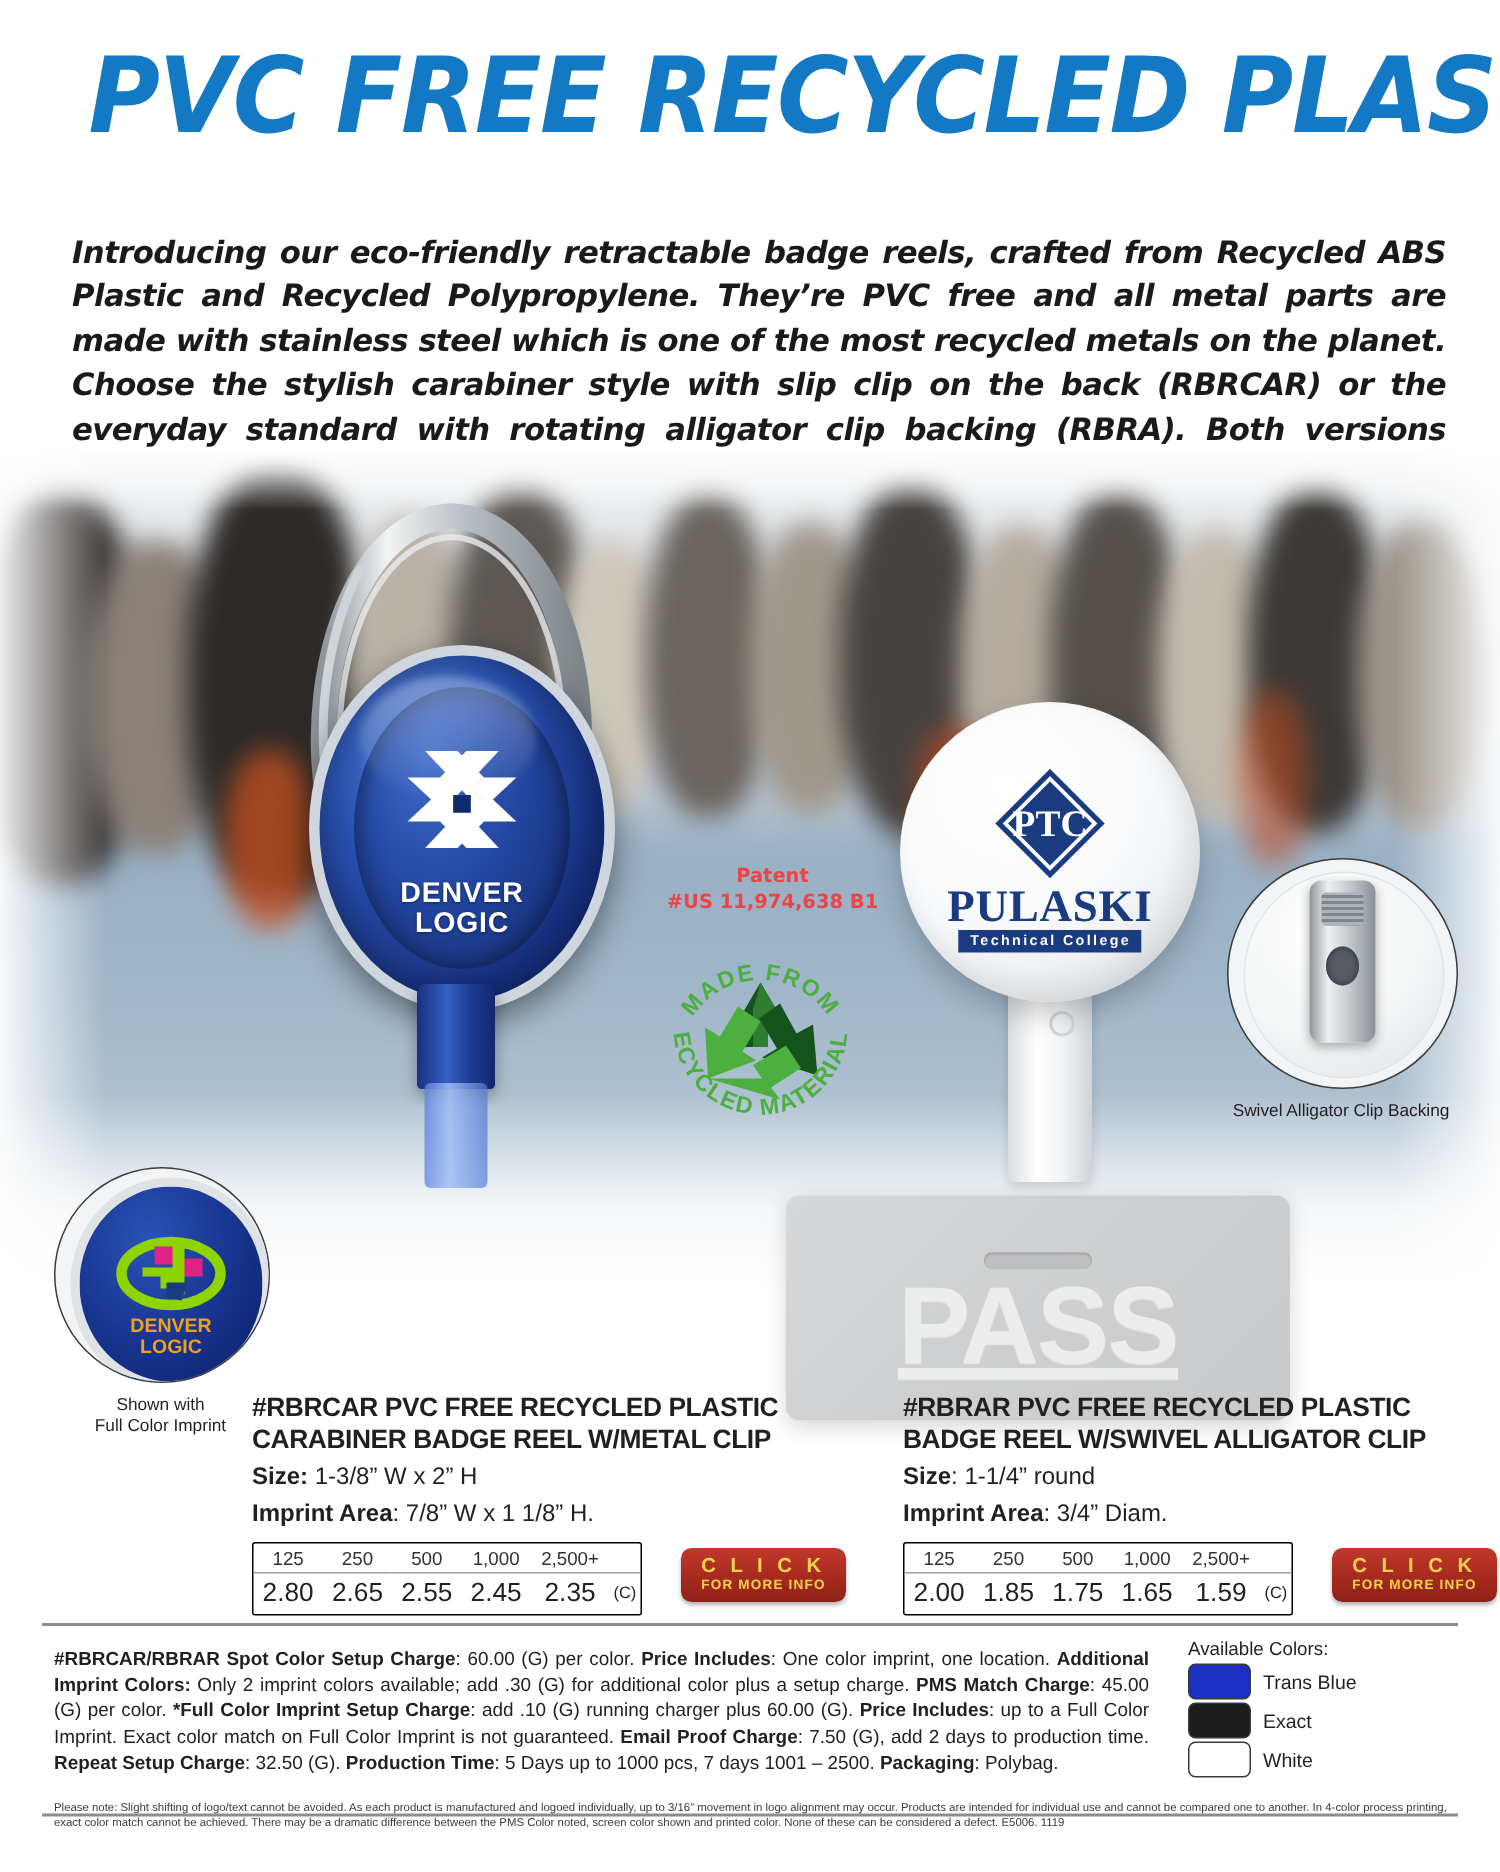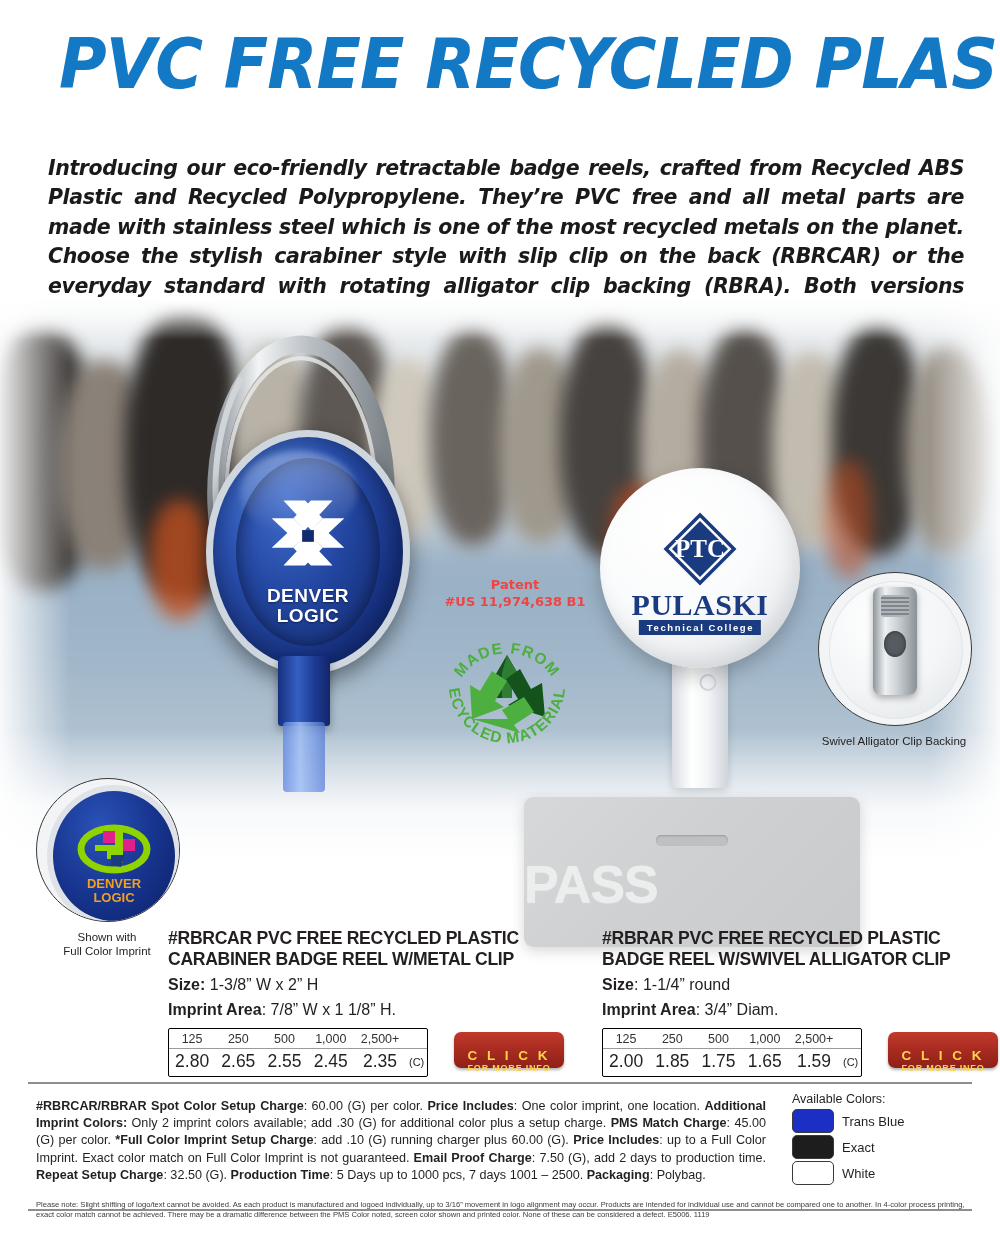--- a/index.html
+++ b/index.html
@@ -172,24 +172,25 @@
     background:linear-gradient(135deg,#d7d8d9 0%,#cfd0d1 45%,#c9cacb 100%);
     border-radius:9px;
     box-shadow:0 4px 14px rgba(0,0,0,.16);
   }
   .pass-slot{
     position:absolute;left:50%;top:38px;transform:translateX(-50%);
     width:72px;height:11px;border-radius:5px;
     background:#bfc0c1;box-shadow:inset 0 1px 2px rgba(0,0,0,.2);
   }
   .pass-text{
-    position:absolute;left:0;top:52px;width:100%;
-    font-size:52px;font-weight:bold;line-height:70px;
+    position:absolute;left:0;top:52px;width:100%;text-align:center;
+    font-size:72px;font-weight:bold;line-height:70px;
     color:#eceded;letter-spacing:-1px;
     text-shadow:0 1px 1px rgba(255,255,255,.6);
+    text-decoration:underline;
   }
 
   
   .inset{position:absolute;}
   .inset .circ{
     width:152px;height:152px;border-radius:50%;
     border:1px solid #3a3a3a;overflow:hidden;position:relative;
     background:#f2f4f6;
   }
   .inset .cap{
@@ -280,21 +281,21 @@
   .pricetable th.code{font-size:11px;}
   .clickbtn{
     position:absolute;left:286px;top:4px;width:110px;height:36px;
     background:linear-gradient(to bottom,#c0392b,#a82b1f 50%,#8e2018);
     border-radius:7px;text-align:center;
     box-shadow:0 2px 3px rgba(0,0,0,.3);
     cursor:pointer;
   }
   .clickbtn .l1{
     color:#ffd34d;font-weight:bold;font-size:13.5px;letter-spacing:3px;
-    padding-top:16px;line-height:15px;
+    padding-top:4px;line-height:15px;
   }
   .clickbtn .l2{
     color:#ffd34d;font-weight:bold;font-size:9px;letter-spacing:.8px;line-height:11px;
   }
 
   
   .rule{position:absolute;left:28px;width:944px;height:2px;background:#8d8d8d;}
   .rule1{top:1082px;}
   .rule2{top:1209px;}
 

